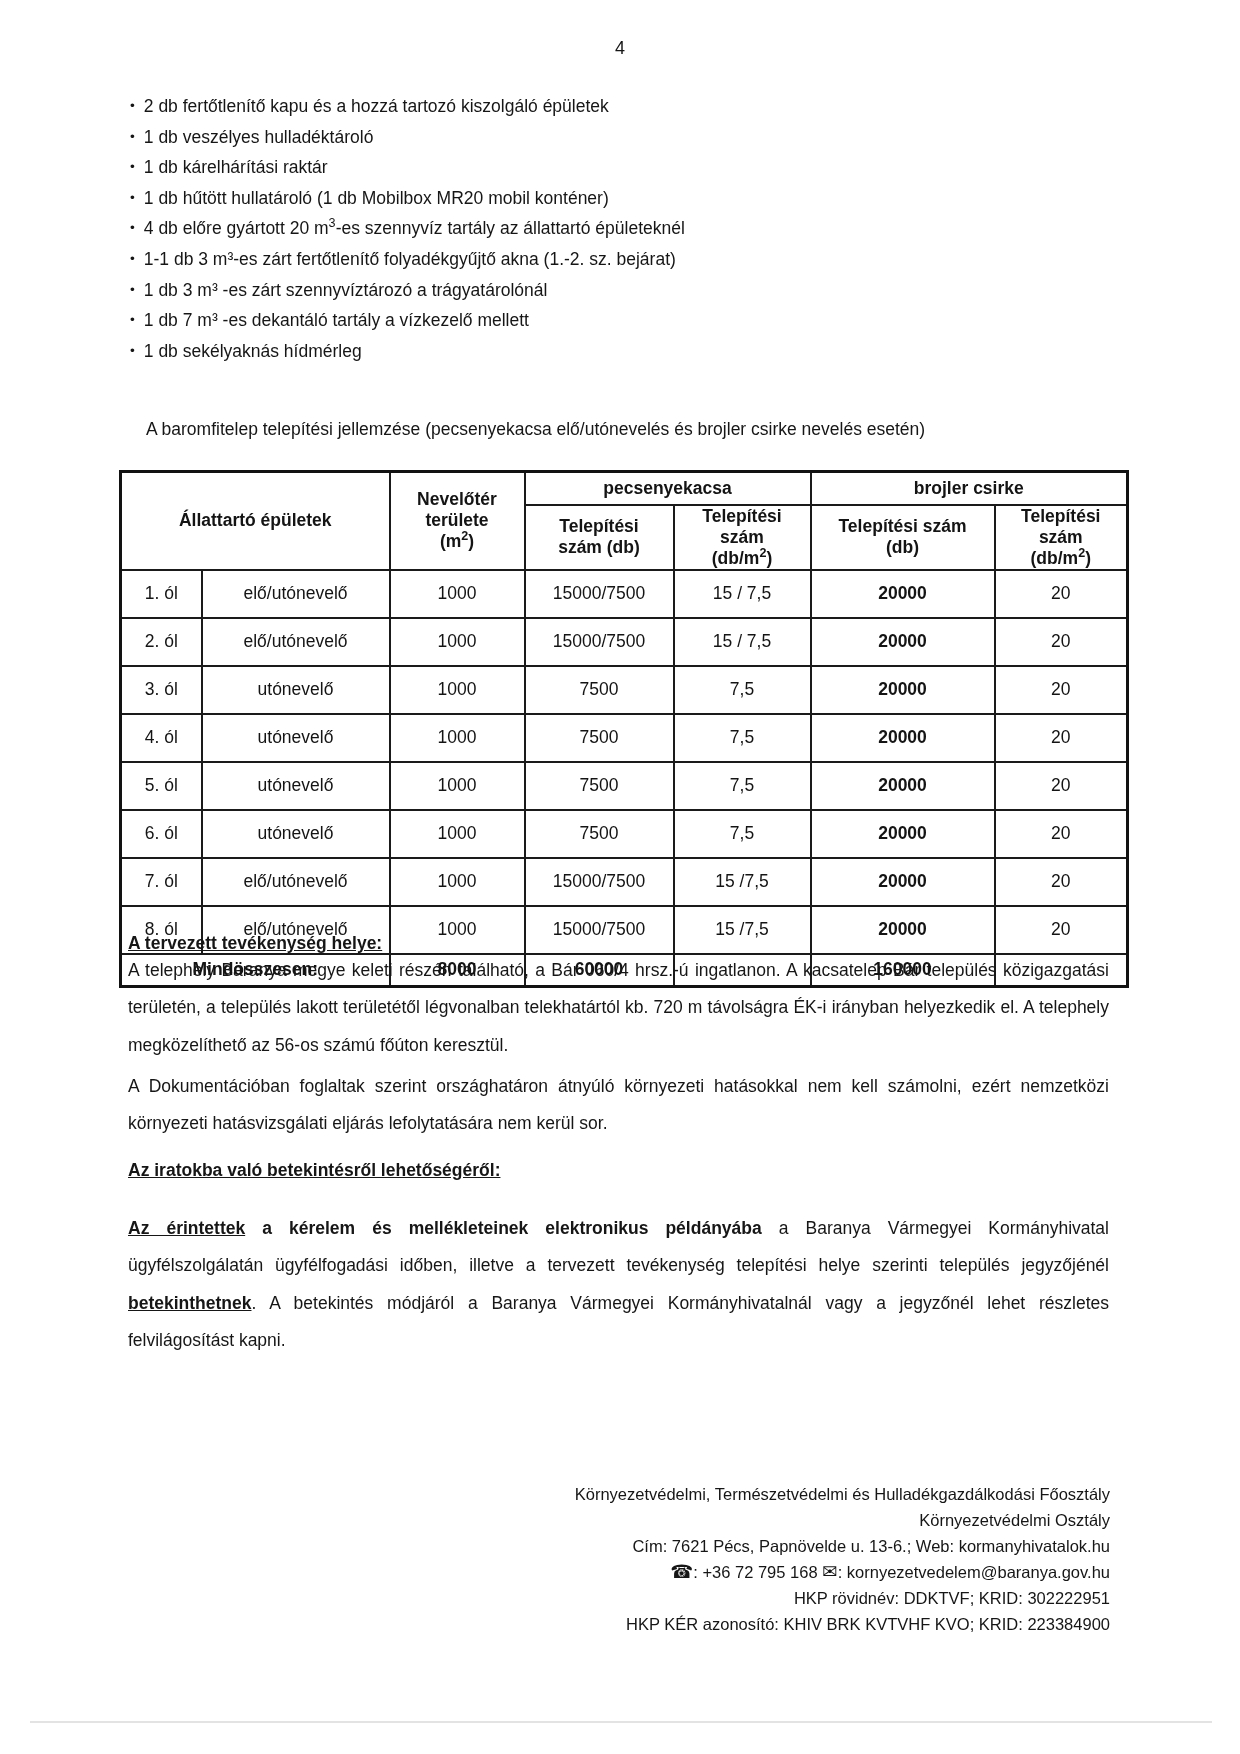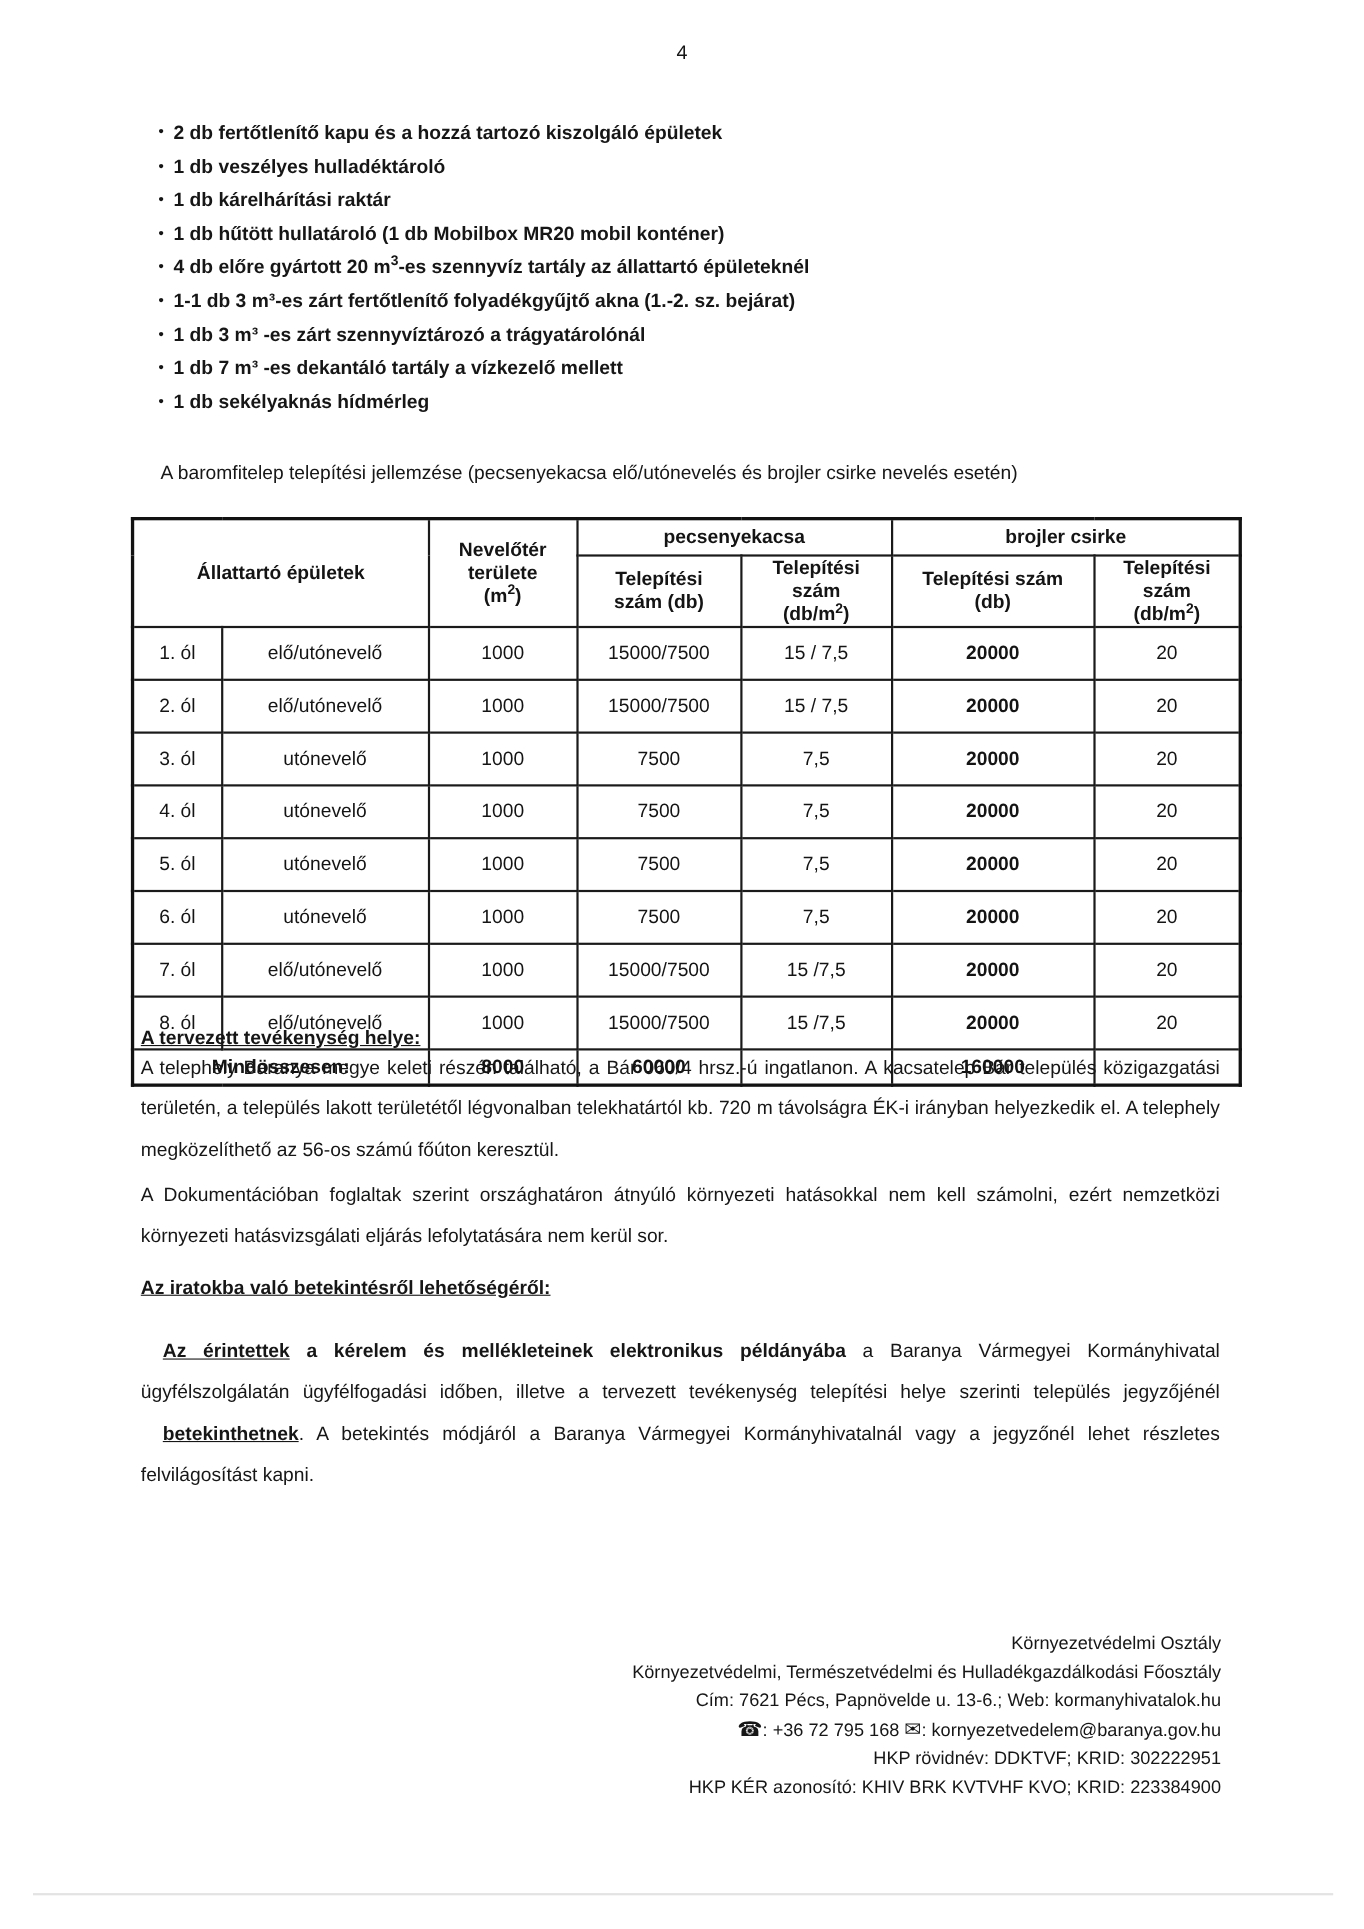--- a/index.html
+++ b/index.html
@@ -3,32 +3,32 @@
 <meta charset="utf-8">
 <style>
   html,body { margin:0; padding:0; background:#888; }
   .page {
     position:relative; width:1240px; height:1754px; margin:0 auto;
     background:#ffffff; color:#161616;
     font-family:"Liberation Sans","DejaVu Sans",sans-serif;
     overflow:hidden;
   }
   .b { font-weight:bold; }
-  .u { text-decoration:underline;margin-left:20px; }
+  .u { text-decoration:underline; }
   sup { font-size:0.72em; line-height:0; }
 
   .page-number {
     position:absolute; top:38px; left:0; width:1240px;
     text-align:center; font-size:18px;
   }
 
   .bullets {
     position:absolute; top:90px; left:128px; width:995px;
-    margin:16px; padding:0; list-style:none;
-    font-size:17.5px; line-height:29.6px;font-weight:bold;
+    margin:2px; padding:0; list-style:none;
+    font-size:17.5px; line-height:29.6px;
   }
   .bullets li::before { content:"•"; font-size:0.78em; margin-right:9px; position:relative; top:-2px; }
 
   .caption {
     position:absolute; top:419px; left:146px; width:980px; margin:0;
     font-size:17.5px; white-space:nowrap;
   }
 
   .data-table {
     position:absolute; top:470px; left:119px; width:1007px;
@@ -205,22 +205,22 @@
 
   <h3 class="sec-head" id="sec-head-location">A tervezett tevékenység helye:</h3>
   <p class="body-text" id="para-location"><span>A telephely Baranya megye keleti részén található, a Bár 060/4 hrsz.-ú ingatlanon. A kacsatelep Bár település közigazgatási területén, a település lakott területétől légvonalban telekhatártól kb. 720 m távolságra ÉK-i irányban helyezkedik el. A telephely megközelíthető az 56-os számú főúton keresztül.</span></p>
 
   <p class="body-text" id="para-impact"><span>A Dokumentációban foglaltak szerint országhatáron átnyúló környezeti hatásokkal nem kell számolni, ezért nemzetközi környezeti hatásvizsgálati eljárás lefolytatására nem kerül sor.</span></p>
 
   <h3 class="sec-head" id="sec-head-inspection">Az iratokba való betekintésről lehetőségéről:</h3>
   <p class="body-text" id="para-inspection"><span class="b u">Az érintettek</span><span class="b"> a kérelem és mellékleteinek elektronikus példányába</span><span> a Baranya Vármegyei Kormányhivatal ügyfélszolgálatán ügyfélfogadási időben, illetve a tervezett tevékenység telepítési helye szerinti település jegyzőjénél </span><span class="b u">betekinthetnek</span><span>. A betekintés módjáról a Baranya Vármegyei Kormányhivatalnál vagy a jegyzőnél lehet részletes felvilágosítást kapni.</span></p>
 
   <div class="footer" id="footer-lines">
+      <div class="footer-line"><span>Környezetvédelmi, Természetvédelmi és Hulladékgazdálkodási Főosztály</span></div>
       <div class="footer-line"><span>Környezetvédelmi Osztály</span></div>
-      <div class="footer-line"><span>Környezetvédelmi, Természetvédelmi és Hulladékgazdálkodási Főosztály</span></div>
       <div class="footer-line"><span>Cím: 7621 Pécs, Papnövelde u. 13-6.; Web: kormanyhivatalok.hu</span></div>
       <div class="footer-line"><span class="icon">☎</span><span>: +36 72 795 168 </span><span class="icon">✉</span><span>: kornyezetvedelem@baranya.gov.hu</span></div>
       <div class="footer-line"><span>HKP rövidnév: DDKTVF; KRID: 302222951</span></div>
       <div class="footer-line"><span>HKP KÉR azonosító: KHIV BRK KVTVHF KVO; KRID: 223384900</span></div>
     </div>
 
   <div class="bottom-line"></div>
 
 </div>
 

